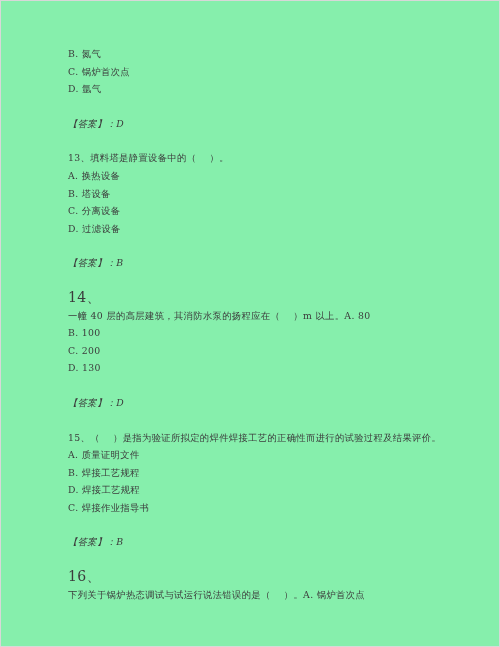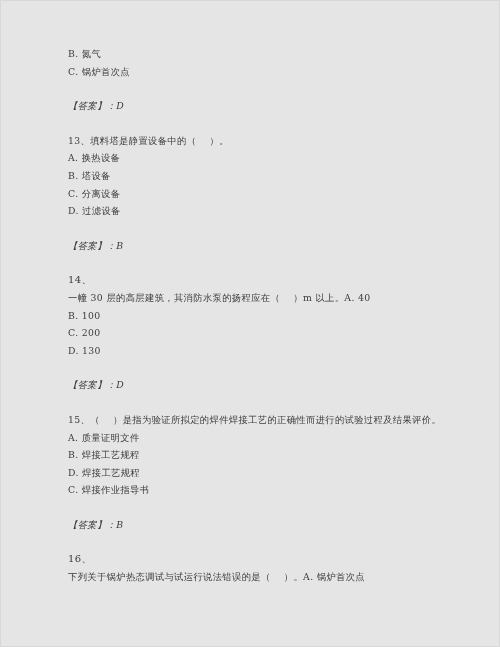--- a/index.html
+++ b/index.html
@@ -7,21 +7,21 @@
     padding: 0;
     background: #ffffff;
   }
   body {
     font-family: "DejaVu Serif", "Liberation Serif", serif;
   }
   .page {
     position: relative;
     width: 500px;
     height: 647px;
-    background: #e5e5e5;
+    background: #86efac;
     border: 1px solid #d8d8d8;
     box-sizing: border-box;
     overflow: hidden;
   }
   .content {
     position: absolute;
     left: 67px;
     top: 44px;
     width: 376px;
   }
@@ -37,21 +37,21 @@
   }
   .stem {
     font-size: 9.3px;
     line-height: 17.6px;
     color: #3b3b3b;
     letter-spacing: 0.35px;
     white-space: pre-wrap;
     word-break: break-all;
   }
   .qnum {
-    font-size: 10px;
+    font-size: 14px;
     line-height: 17.6px;
     color: #3b3b3b;
     letter-spacing: 0.35px;
   }
   .answer {
     font-size: 9.3px;
     line-height: 17.6px;
     color: #3b3b3b;
     letter-spacing: 0.35px;
     white-space: pre-wrap;
@@ -62,39 +62,40 @@
 </style>
 </head>
 <body>
 
 <div class="page">
   <div class="content">
 
     <div class="blk">
       <div class="opt">B. 氮气</div>
       <div class="opt">C. 锅炉首次点</div>
+      <div class="opt">D. 氩气</div>
     </div>
     <div class="gap-answer"></div>
     <div class="answer">【答案】：D</div>
     <div class="gap-block"></div>
 
     <div class="blk">
       <div class="stem">13、填料塔是静置设备中的（    ）。</div>
       <div class="opt">A. 换热设备</div>
       <div class="opt">B. 塔设备</div>
       <div class="opt">C. 分离设备</div>
       <div class="opt">D. 过滤设备</div>
     </div>
     <div class="gap-answer"></div>
     <div class="answer">【答案】：B</div>
     <div class="gap-block"></div>
 
     <div class="blk">
       <div class="qnum">14、</div>
-      <div class="stem">一幢 30 层的高层建筑，其消防水泵的扬程应在（    ）m 以上。A. 40</div>
+      <div class="stem">一幢 40 层的高层建筑，其消防水泵的扬程应在（    ）m 以上。A. 80</div>
       <div class="opt">B. 100</div>
       <div class="opt">C. 200</div>
       <div class="opt">D. 130</div>
     </div>
     <div class="gap-answer"></div>
     <div class="answer">【答案】：D</div>
     <div class="gap-block"></div>
 
     <div class="blk">
       <div class="stem">15、（    ）是指为验证所拟定的焊件焊接工艺的正确性而进行的试验过程及结果评价。</div>

